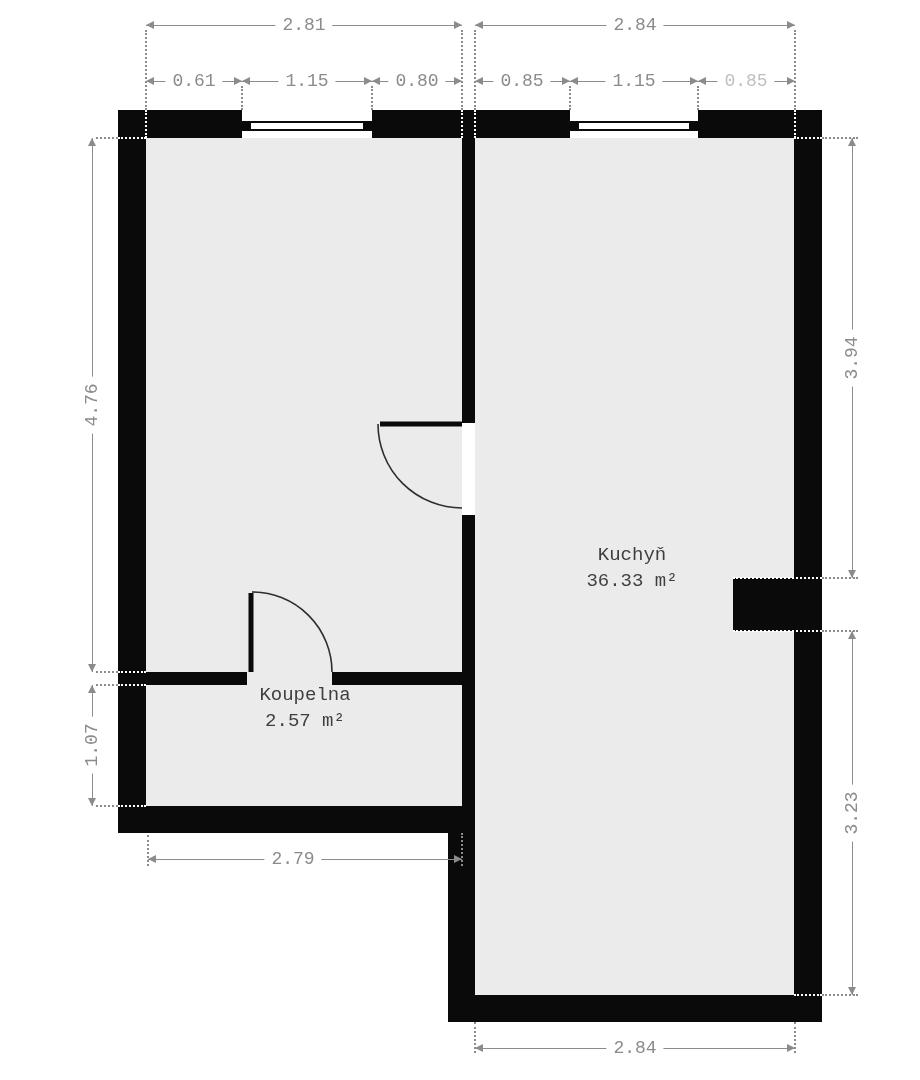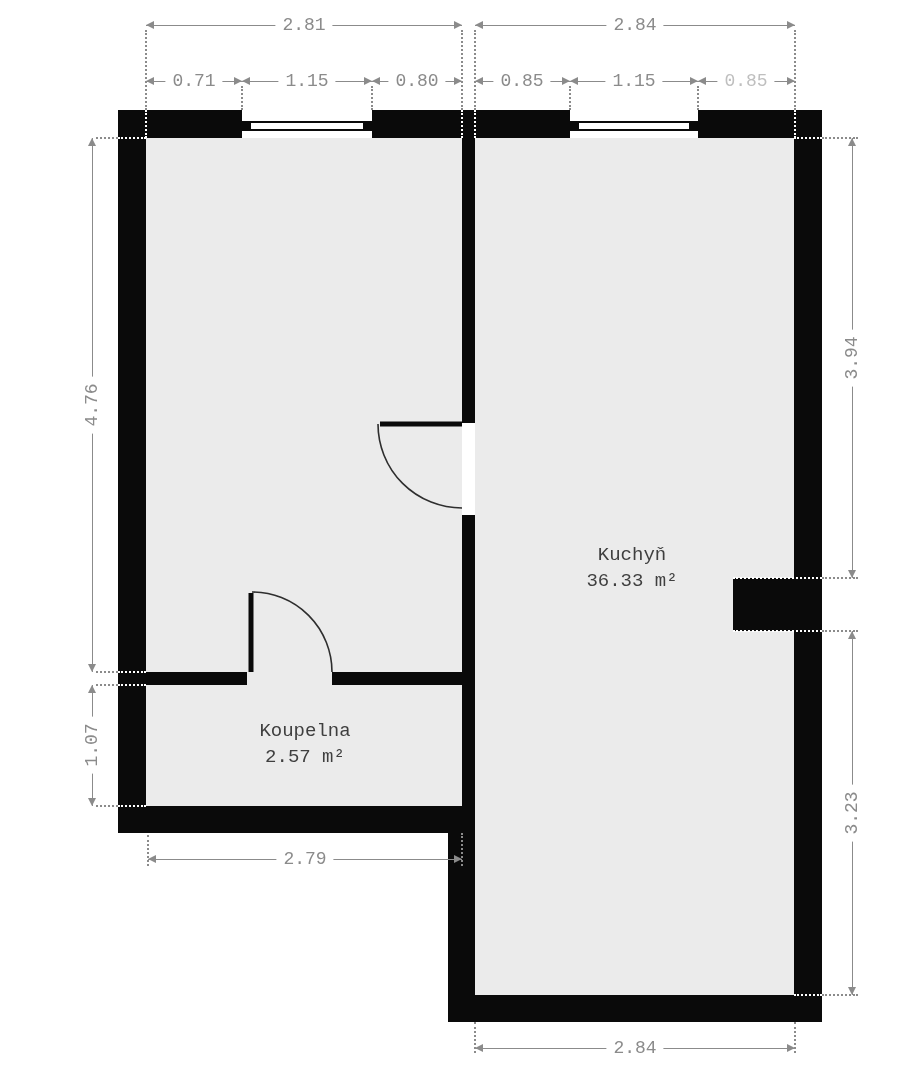--- a/index.html
+++ b/index.html
@@ -146,36 +146,36 @@
   <div class="dot-h w" style="left:118px;top:137px;width:28px"></div>
   <div class="dot-h w" style="left:118px;top:671px;width:28px"></div>
   <div class="dot-h w" style="left:118px;top:684px;width:28px"></div>
   <div class="dot-h w" style="left:118px;top:805px;width:28px"></div>
   <div class="dot-h w" style="left:794px;top:137px;width:28px"></div>
   <div class="dot-h w" style="left:733px;top:577px;width:89px"></div>
   <div class="dot-h w" style="left:733px;top:630px;width:89px"></div>
   <div class="dot-h w" style="left:794px;top:994px;width:28px"></div>
 
   <div class="dlabel" style="left:304px;top:25px">2.81</div>
-  <div class="dlabel" style="left:194px;top:81px">0.71</div>
+  <div class="dlabel" style="left:194px;top:81px">0.61</div>
   <div class="dlabel" style="left:307px;top:81px">1.15</div>
   <div class="dlabel" style="left:417px;top:81px">0.80</div>
   <div class="dlabel" style="left:635px;top:25px">2.84</div>
   <div class="dlabel" style="left:522px;top:81px">0.85</div>
   <div class="dlabel" style="left:634px;top:81px">1.15</div>
   <div class="dlabel faded" style="left:746px;top:81px">0.85</div>
   <div class="dlabel vert" style="left:92px;top:405px">4.76</div>
   <div class="dlabel vert" style="left:92px;top:745px">1.07</div>
   <div class="dlabel vert" style="left:852px;top:358px">3.94</div>
   <div class="dlabel vert" style="left:852px;top:813px">3.23</div>
-  <div class="dlabel" style="left:305px;top:859px">2.79</div>
+  <div class="dlabel" style="left:293px;top:859px">2.79</div>
   <div class="dlabel" style="left:635px;top:1048px">2.84</div>
 
   <div class="room-label" style="left:632px;top:568px">
     <div>Kuchyň</div>
     <div>36.33 m²</div>
   </div>
-  <div class="room-label" style="left:305px;top:744px">
+  <div class="room-label" style="left:305px;top:708px">
     <div>Koupelna</div>
     <div>2.57 m²</div>
   </div>
 
 </div>
 
 </body></html>

